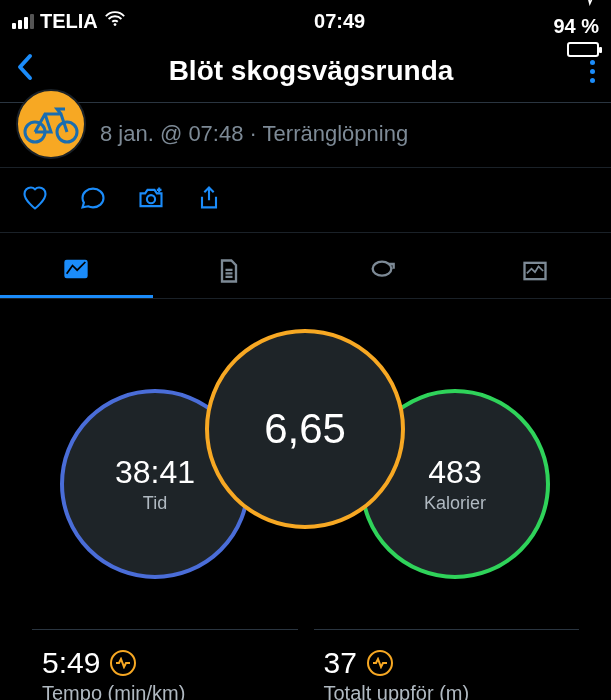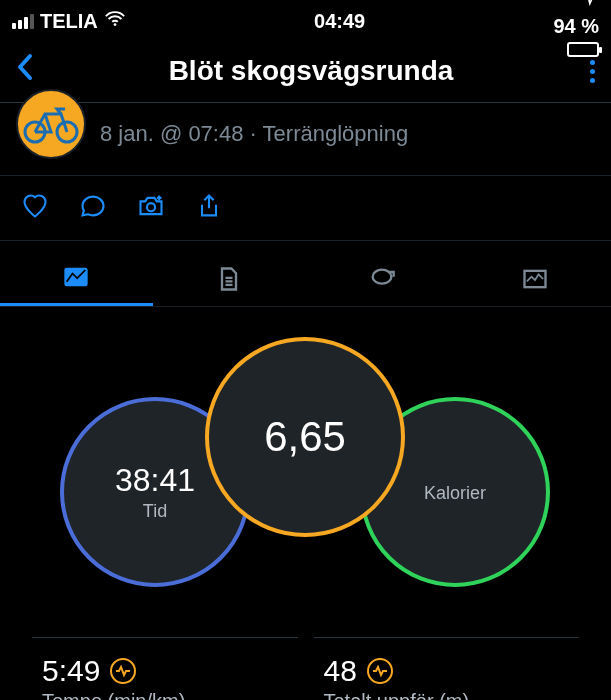--- a/index.html
+++ b/index.html
@@ -40,21 +40,21 @@
     padding: 16px 12px 12px 16px;
     border-bottom: 1px solid #2a3540;
   }
   .back-btn { color: #0a74d6; font-size: 32px; font-weight: 600; }
   .title { font-size: 28px; font-weight: 700; text-align: center; flex: 1; }
   .more-dots { display: flex; flex-direction: column; gap: 4px; padding: 4px; }
   .more-dots span { width: 5px; height: 5px; background: #1b8cfa; border-radius: 50%; }
 
   .activity-header {
     display: flex; align-items: center; gap: 14px;
-    padding: 6px 16px 16px 16px;
+    padding: 6px 16px 8px 16px;
     border-bottom: 1px solid #1a2128;
   }
   .avatar {
     width: 70px; height: 70px; border-radius: 50%;
     background: #f7a823;
     display: flex; align-items: center; justify-content: center;
     margin-top: -20px;
     border: 2px solid #1a2128;
     overflow: hidden;
     position: relative;
@@ -147,21 +147,21 @@
     <span>TELIA</span>
     <span class="wifi-icon">
       <svg viewBox="0 0 24 24">
           <path d="M2 9 C7 3 17 3 22 9" stroke="#fff" stroke-width="2" fill="none"></path>
           <path d="M5 12 C9 8 15 8 19 12" stroke="#fff" stroke-width="2" fill="none"></path>
           <path d="M9 15 C10.5 13.5 13.5 13.5 15 15" stroke="#fff" stroke-width="2" fill="none"></path>
           <circle cx="12" cy="18" r="1.5" fill="#fff"></circle>
         </svg>
     </span>
   </div>
-  <div>04:49</div>
+  <div>07:49</div>
   <div class="status-right">
     <span>
       <svg width="20" height="20" viewBox="0 0 24 24">
           <path d="M3 11 L21 3 L13 21 L11 13 Z" fill="none" stroke="#fff" stroke-width="2"></path>
         </svg>
     </span>
     <span>94 %</span>
     <span class="battery"><span class="battery-fill"></span></span>
   </div>
 </div>
@@ -248,39 +248,40 @@
 
 <div class="rings">
   <div class="ring ring-left">
     <div class="ring-value">38:41</div>
     <div class="ring-label">Tid</div>
   </div>
   <div class="ring ring-center">
     <div class="ring-value">6,65</div>
   </div>
   <div class="ring ring-right">
+    <div class="ring-value">483</div>
     <div class="ring-label">Kalorier</div>
   </div>
 </div>
 
 <div class="stats-row">
   <div class="stat">
     <div class="stat-value">
       <span>5:49</span>
       <span class="pulse-icon">
           <svg viewBox="0 0 16 12">
             <path d="M1 6 L4 6 L6 2 L9 10 L11 6 L15 6"></path>
           </svg>
         </span>
     </div>
     <div class="stat-label">Tempo (min/km)</div>
   </div>
   <div class="stat">
     <div class="stat-value">
-      <span>48</span>
+      <span>37</span>
       <span class="pulse-icon">
           <svg viewBox="0 0 16 12">
             <path d="M1 6 L4 6 L6 2 L9 10 L11 6 L15 6"></path>
           </svg>
         </span>
     </div>
     <div class="stat-label">Totalt uppför (m)</div>
   </div>
 </div>
 

